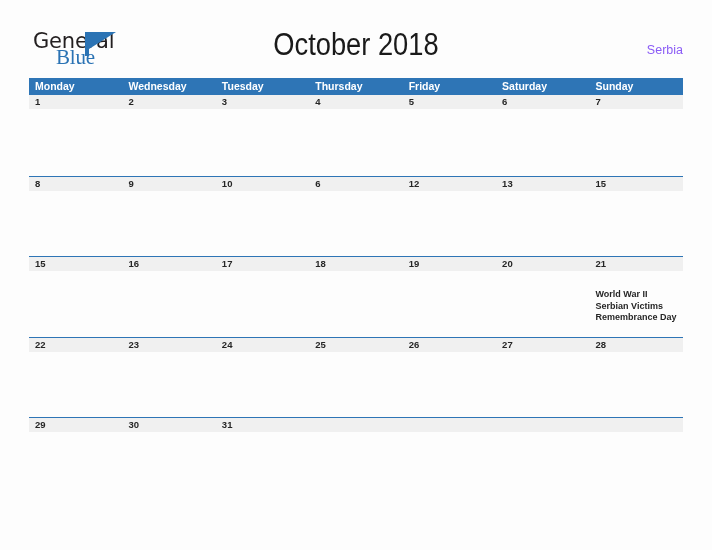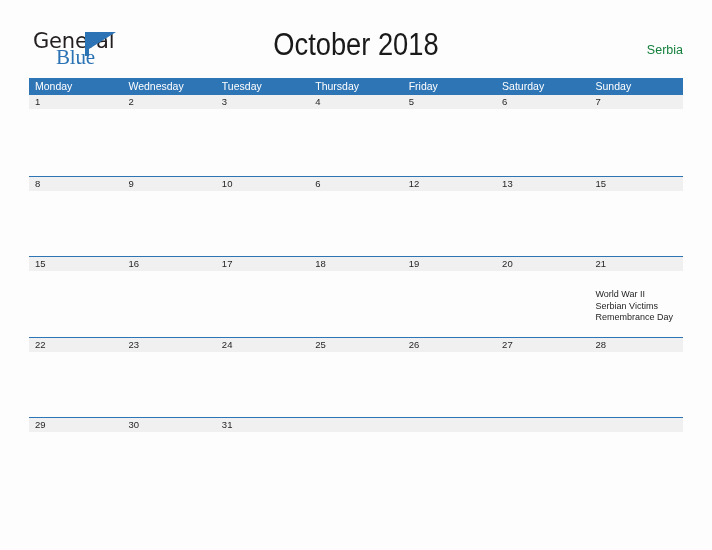--- a/index.html
+++ b/index.html
@@ -97,31 +97,32 @@
     transform-origin: center top;
     line-height: 38px;
     white-space: nowrap;
   }
 
   .cal-region {
     position: absolute;
     right: 29px;
     top: 16px;
     font-size: 12.5px;
-    color: #15803d;
+    color: #8b5cf6;
     line-height: 16px;
     white-space: nowrap;
   }
 
   
   .calendar {
     position: absolute;
     left: 29px;
     top: 78px;
     width: 654px;
+    font-weight: bold;
   }
 
   .weekday-row {
     display: flex;
     width: 100%;
     height: 17px;
     background: #2e75b6;
   }
   .weekday-cell {
     flex: 1 1 0;

